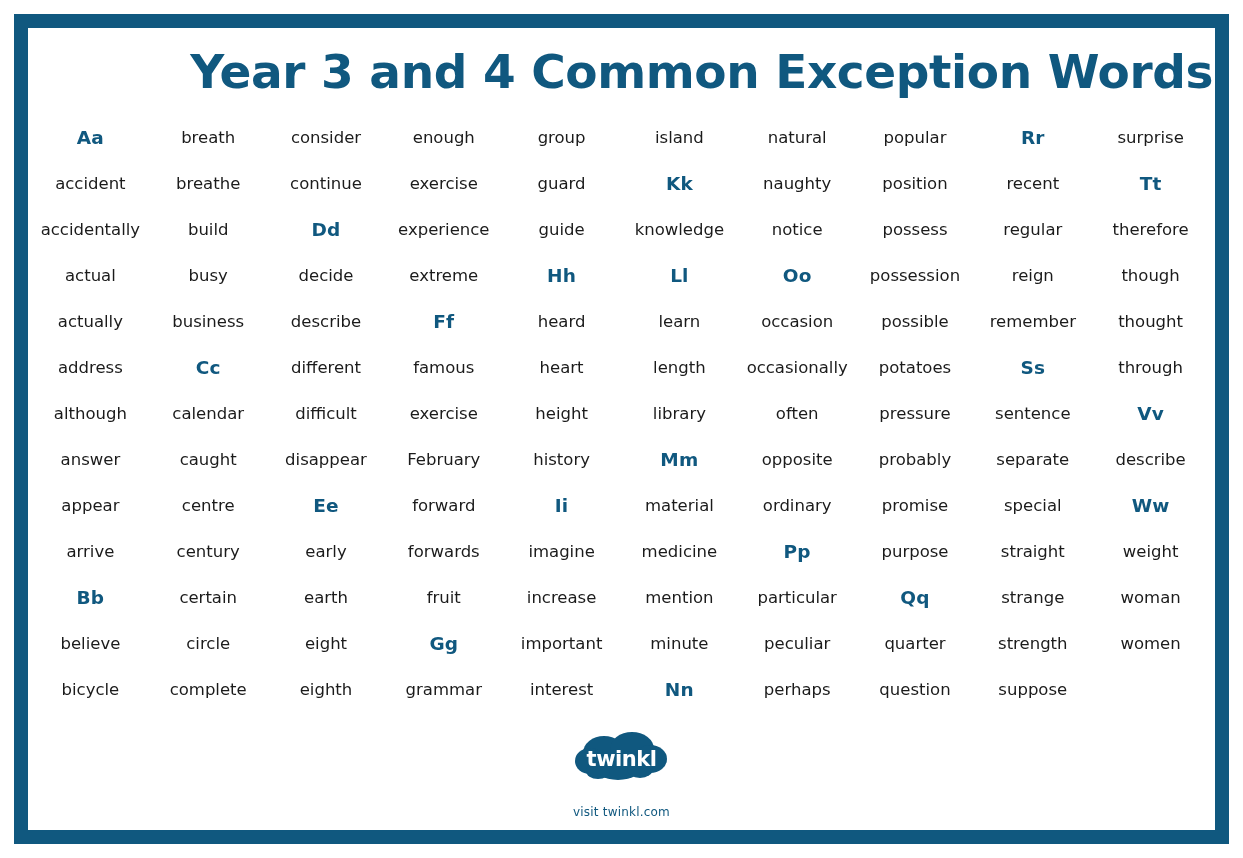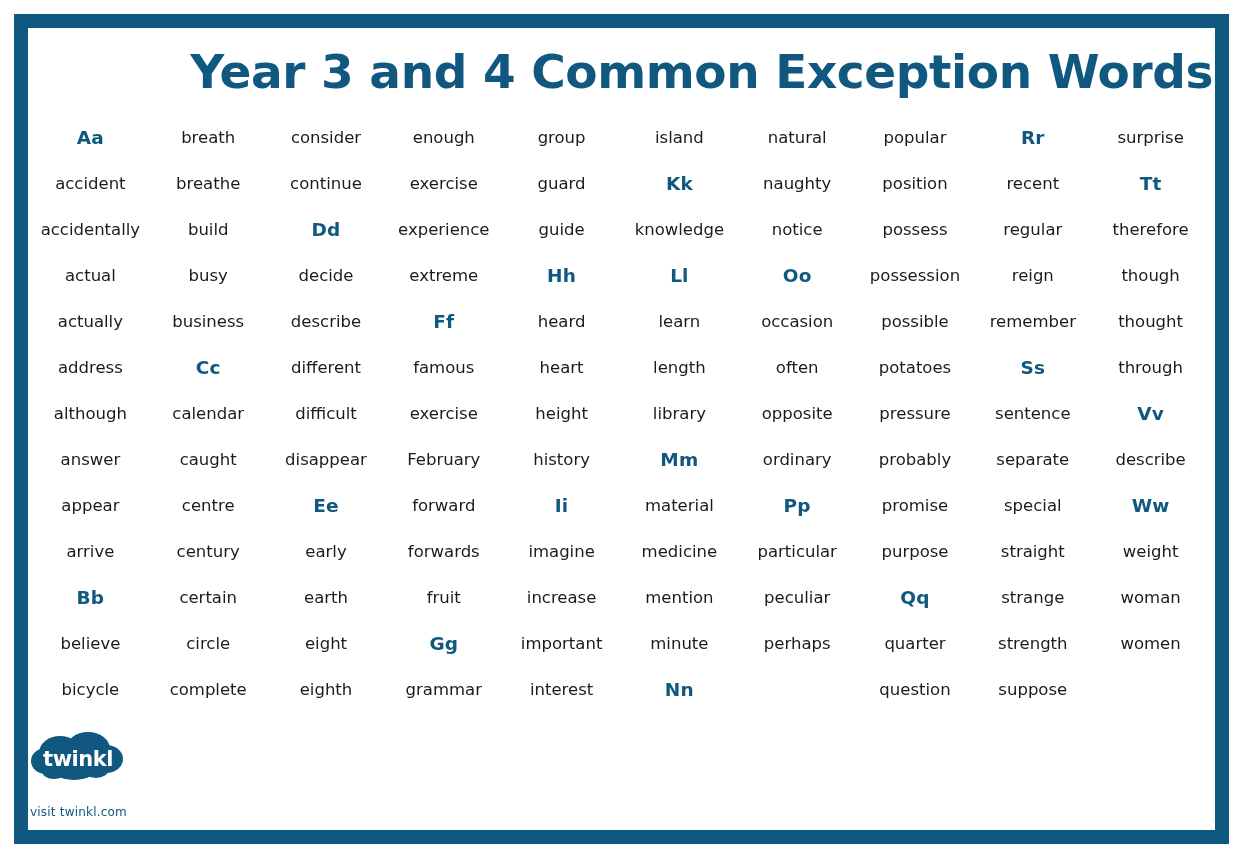--- a/index.html
+++ b/index.html
@@ -89,21 +89,21 @@
     font-size: 18.5px;
     letter-spacing: 0.2px;
   }
   .cell.empty {
     color: transparent;
   }
   .footer {
     margin-top: 18px;
     display: flex;
     flex-direction: column;
-    align-items: flex-start;
+    align-items: center;
     justify-content: flex-start;
   }
   .logo {
     position: relative;
     width: 96px;
     height: 52px;
   }
   .logo svg { display: block; }
   .logo-word {
     position: absolute;
@@ -232,20 +232,21 @@
           <div class="cell word">mention</div>
           <div class="cell word">minute</div>
           <div class="cell letter">Nn</div>
         </div>
         <div class="col">
           <div class="cell word">natural</div>
           <div class="cell word">naughty</div>
           <div class="cell word">notice</div>
           <div class="cell letter">Oo</div>
           <div class="cell word">occasion</div>
+          <div class="cell word">occasionally</div>
           <div class="cell word">often</div>
           <div class="cell word">opposite</div>
           <div class="cell word">ordinary</div>
           <div class="cell letter">Pp</div>
           <div class="cell word">particular</div>
           <div class="cell word">peculiar</div>
           <div class="cell word">perhaps</div>
         </div>
         <div class="col">
           <div class="cell word">popular</div>

